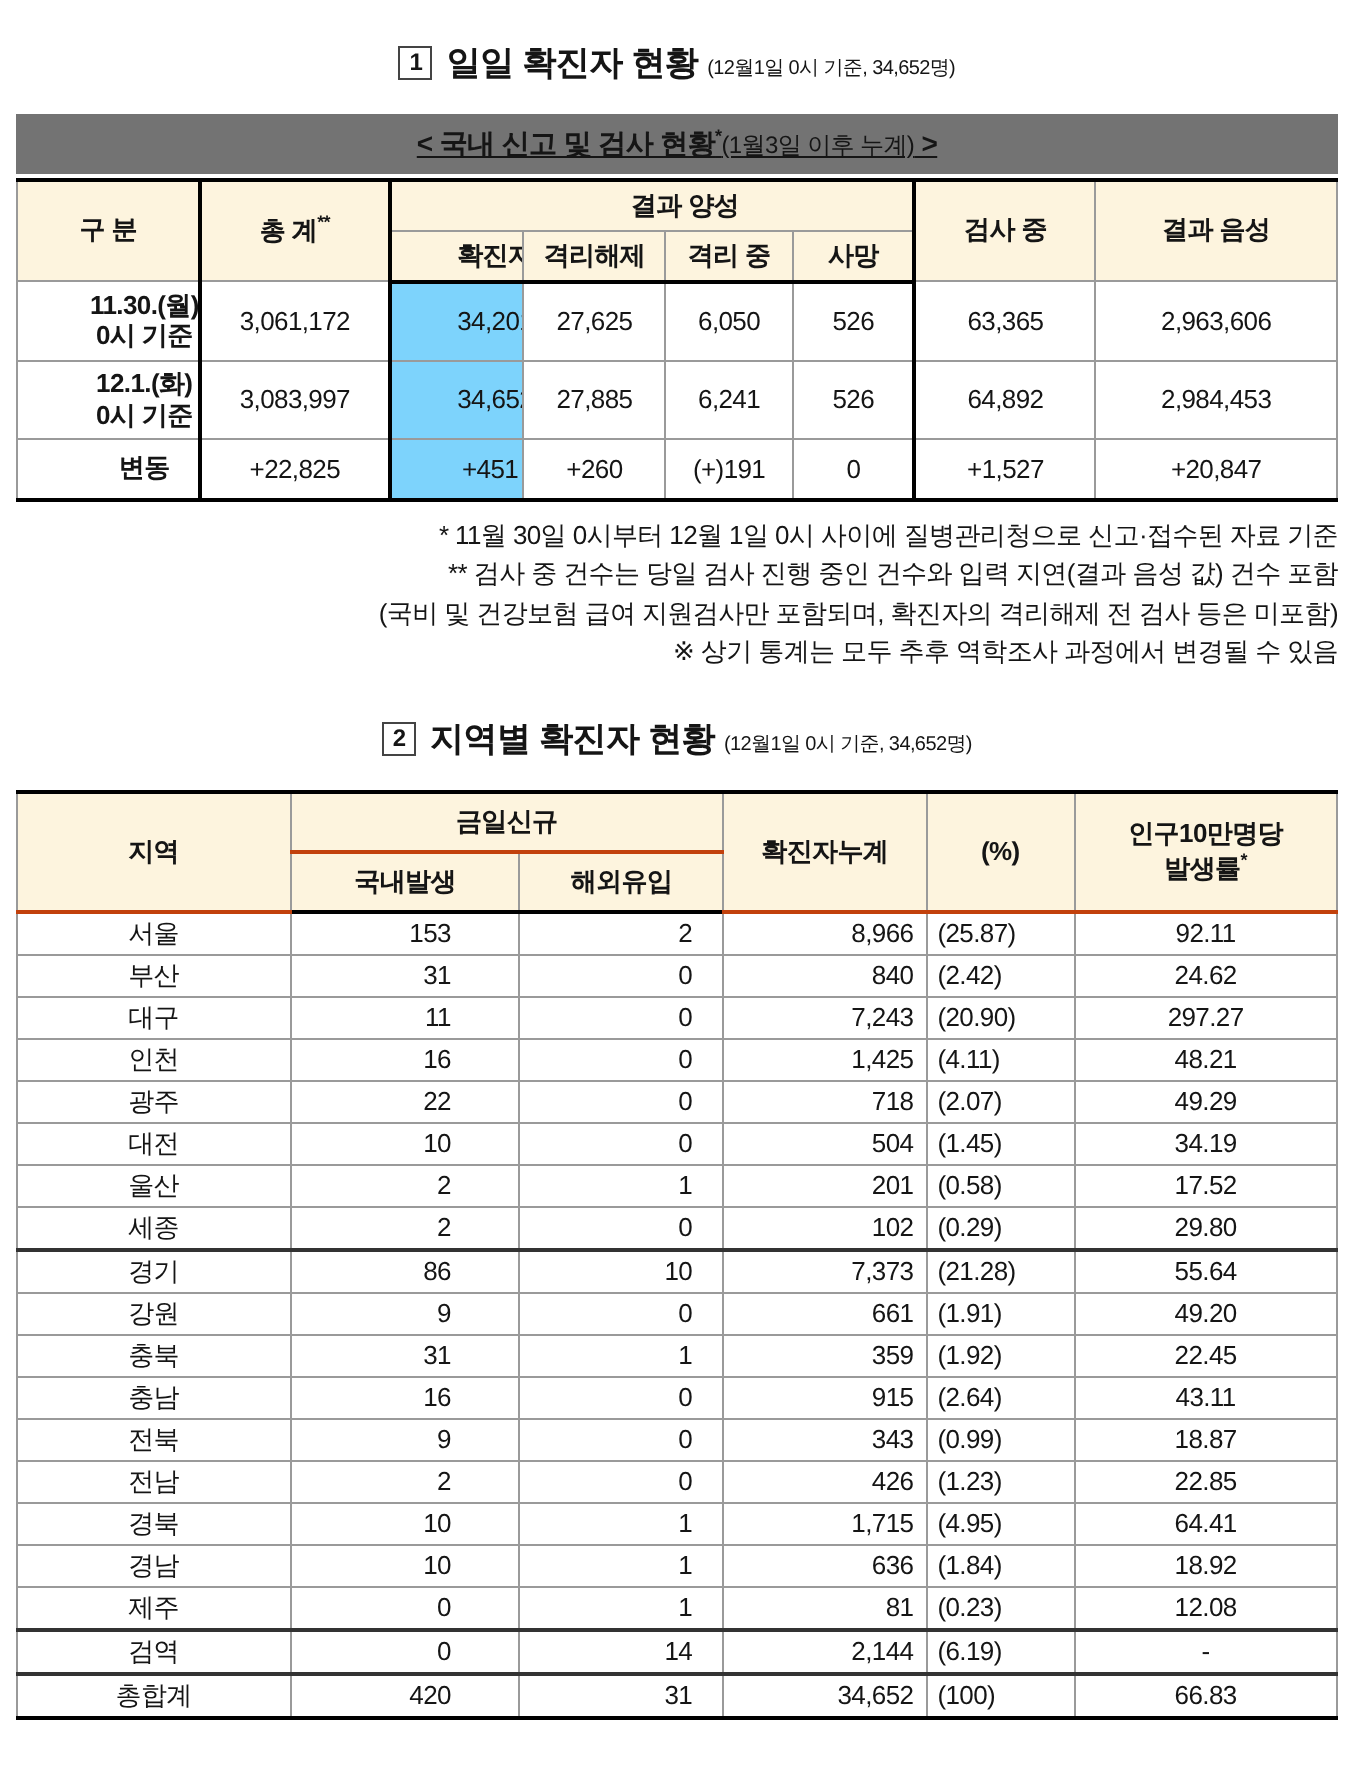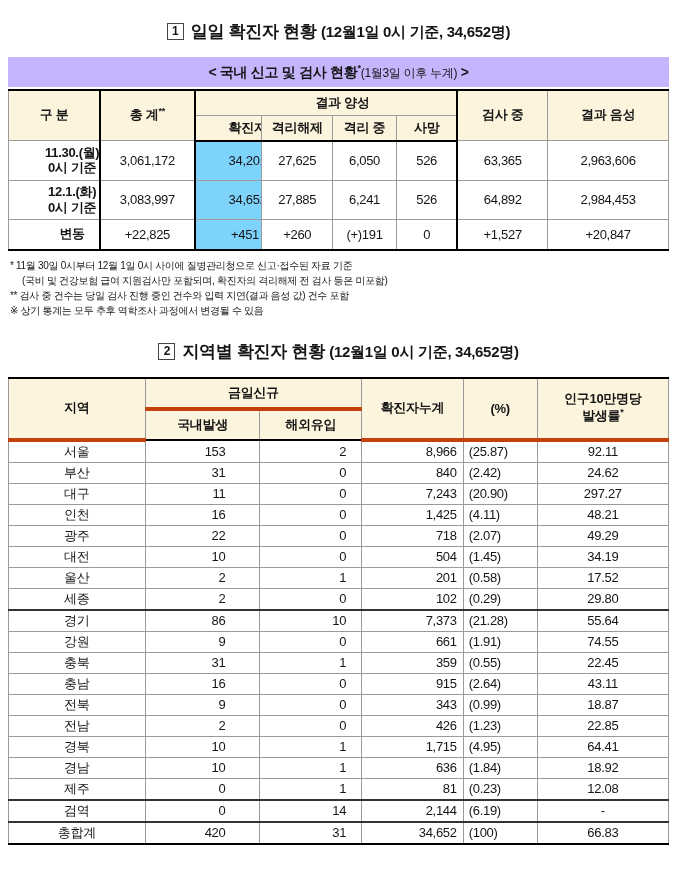--- a/index.html
+++ b/index.html
@@ -13,26 +13,26 @@
   
   .sec-title{
     text-align:center;font-size:17px;font-weight:bold;letter-spacing:-0.3px;
     margin:14px 0 14px 0;white-space:nowrap;
   }
   .sec-title .boxnum{
     display:inline-block;width:15px;height:15px;line-height:15px;
     border:1.5px solid #444;font-size:12px;font-weight:bold;text-align:center;
     vertical-align:2px;margin-right:7px;background:#fff;
   }
-  .sec-title .suffix{font-weight:bold;font-size:15px;}
+  .sec-title .suffix{font-weight:normal;font-size:10px;}
 
   
   .caption-bar{
-    background:#c4b5fd;text-align:center;font-weight:bold;font-size:14px;
-    padding:6px 0 5px 0;margin-bottom:2px;letter-spacing:-0.3px;
+    background:#737373;text-align:center;font-weight:bold;font-size:14px;
+    padding:6px 0 5px 0;margin-bottom:2px;letter-spacing:-0.3px;text-decoration:underline;
   }
   .caption-bar sup{font-size:9px;}
   .caption-bar .note{font-weight:normal;font-size:12px;}
 
   
   table{width:100%;border-collapse:collapse;table-layout:fixed;}
   th,td{
     border:1px solid #9a9a9a;font-size:13px;text-align:center;
     padding:2px 0;letter-spacing:-0.3px;overflow:hidden;white-space:nowrap;
   }
@@ -46,33 +46,33 @@
   .t1 tbody td{height:34px;}
   .t1 tbody tr.chg td{height:25px;}
   .t1 .rowlab{font-weight:bold;background:#fff;line-height:1.2;padding-left:36px;}
   .t1 .green{background:#7dd3fc;}
   .t1 sup{font-size:9px;}
   .t1 thead th{height:20px;}
 
   
   .t2{border-top:2px solid #000;border-bottom:2.5px solid #000;}
   .t2 thead th{height:24px;border-bottom:2px solid #000;}
-  .t2 thead tr:first-child th{border-bottom:4px solid #c2410c;}
+  .t2 thead tr:first-child th{border-bottom:2px solid #c2410c;}
   .t2 thead th.deep{border-bottom:2px solid #000;}
   .t2 tbody td{height:18px;padding:1px 0;}
   .t2 td.num-dom{text-align:right;padding-right:34px;}
   .t2 td.num-imp{text-align:right;padding-right:15px;}
   .t2 td.num-cum{text-align:right;padding-right:6px;}
   .t2 td.pct{text-align:left;padding-left:5px;}
   .t2 tr.sep td{border-top:2px solid #333;}
   .t2 .h2line{line-height:1.25;}
   .t2 sup{font-size:9px;}
 
   
-  .footnotes{margin:7px 0 0 2px;font-size:10px;line-height:1.5;letter-spacing:-0.3px;}
+  .footnotes{margin:7px 0 0 2px;font-size:13px;line-height:1.5;letter-spacing:-0.3px;text-align:right;}
   .footnotes .fn{white-space:nowrap;}
   .footnotes .fn.cont{padding-left:12px;}
 </style>
 </head>
 <body>
 
 <div class="page">
 
   <div class="sec-title">
     <span class="boxnum">1</span><span>일일 확진자 현황</span>
@@ -144,22 +144,22 @@
         <td>(+)191</td>
         <td class="br">0</td>
         <td>+1,527</td>
         <td>+20,847</td>
       </tr>
     </tbody>
   </table>
 
   <div class="footnotes">
     <div class="fn">* 11월 30일 0시부터 12월 1일 0시 사이에 질병관리청으로 신고·접수된 자료 기준</div>
+    <div class="fn">** 검사 중 건수는 당일 검사 진행 중인 건수와 입력 지연(결과 음성 값) 건수 포함</div>
     <div class="fn cont">(국비 및 건강보험 급여 지원검사만 포함되며, 확진자의 격리해제 전 검사 등은 미포함)</div>
-    <div class="fn">** 검사 중 건수는 당일 검사 진행 중인 건수와 입력 지연(결과 음성 값) 건수 포함</div>
     <div class="fn">※ 상기 통계는 모두 추후 역학조사 과정에서 변경될 수 있음</div>
   </div>
 
   <div class="sec-title" style="margin-top:22px;">
     <span class="boxnum">2</span><span>지역별 확진자 현황</span>
     <span class="suffix">(12월1일 0시 기준, 34,652명)</span>
   </div>
 
 
   <table class="t2">
@@ -259,28 +259,28 @@
           <td class="num-cum">7,373</td>
           <td class="pct">(21.28)</td>
           <td>55.64</td>
         </tr>
       <tr>
           <td>강원</td>
           <td class="num-dom">9</td>
           <td class="num-imp">0</td>
           <td class="num-cum">661</td>
           <td class="pct">(1.91)</td>
-          <td>74.55</td>
+          <td>49.20</td>
         </tr>
       <tr>
           <td>충북</td>
           <td class="num-dom">31</td>
           <td class="num-imp">1</td>
           <td class="num-cum">359</td>
-          <td class="pct">(0.55)</td>
+          <td class="pct">(1.92)</td>
           <td>22.45</td>
         </tr>
       <tr>
           <td>충남</td>
           <td class="num-dom">16</td>
           <td class="num-imp">0</td>
           <td class="num-cum">915</td>
           <td class="pct">(2.64)</td>
           <td>43.11</td>
         </tr>

